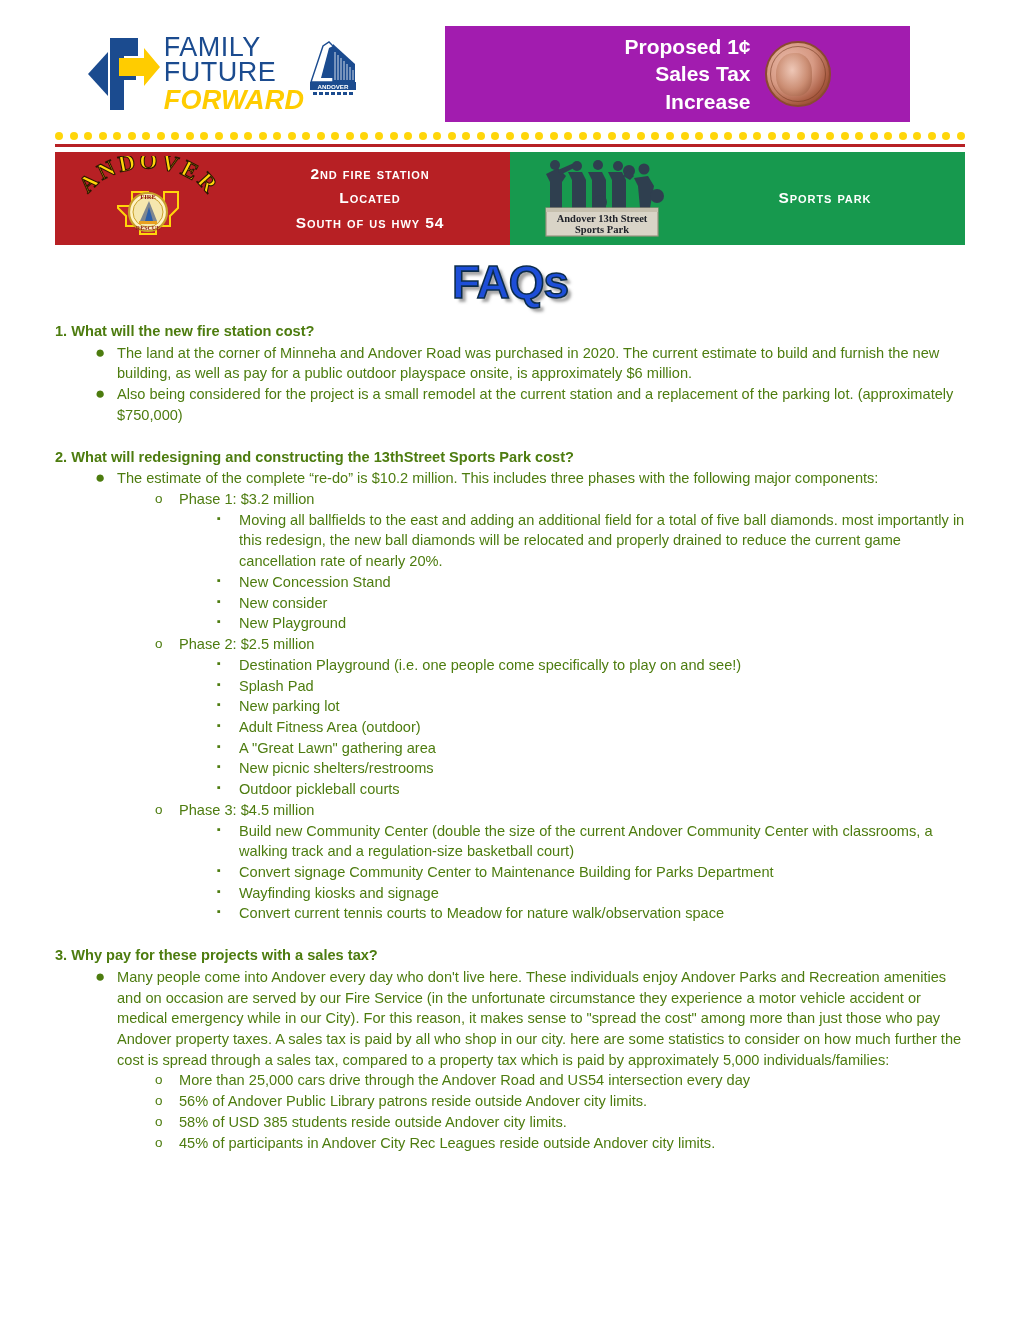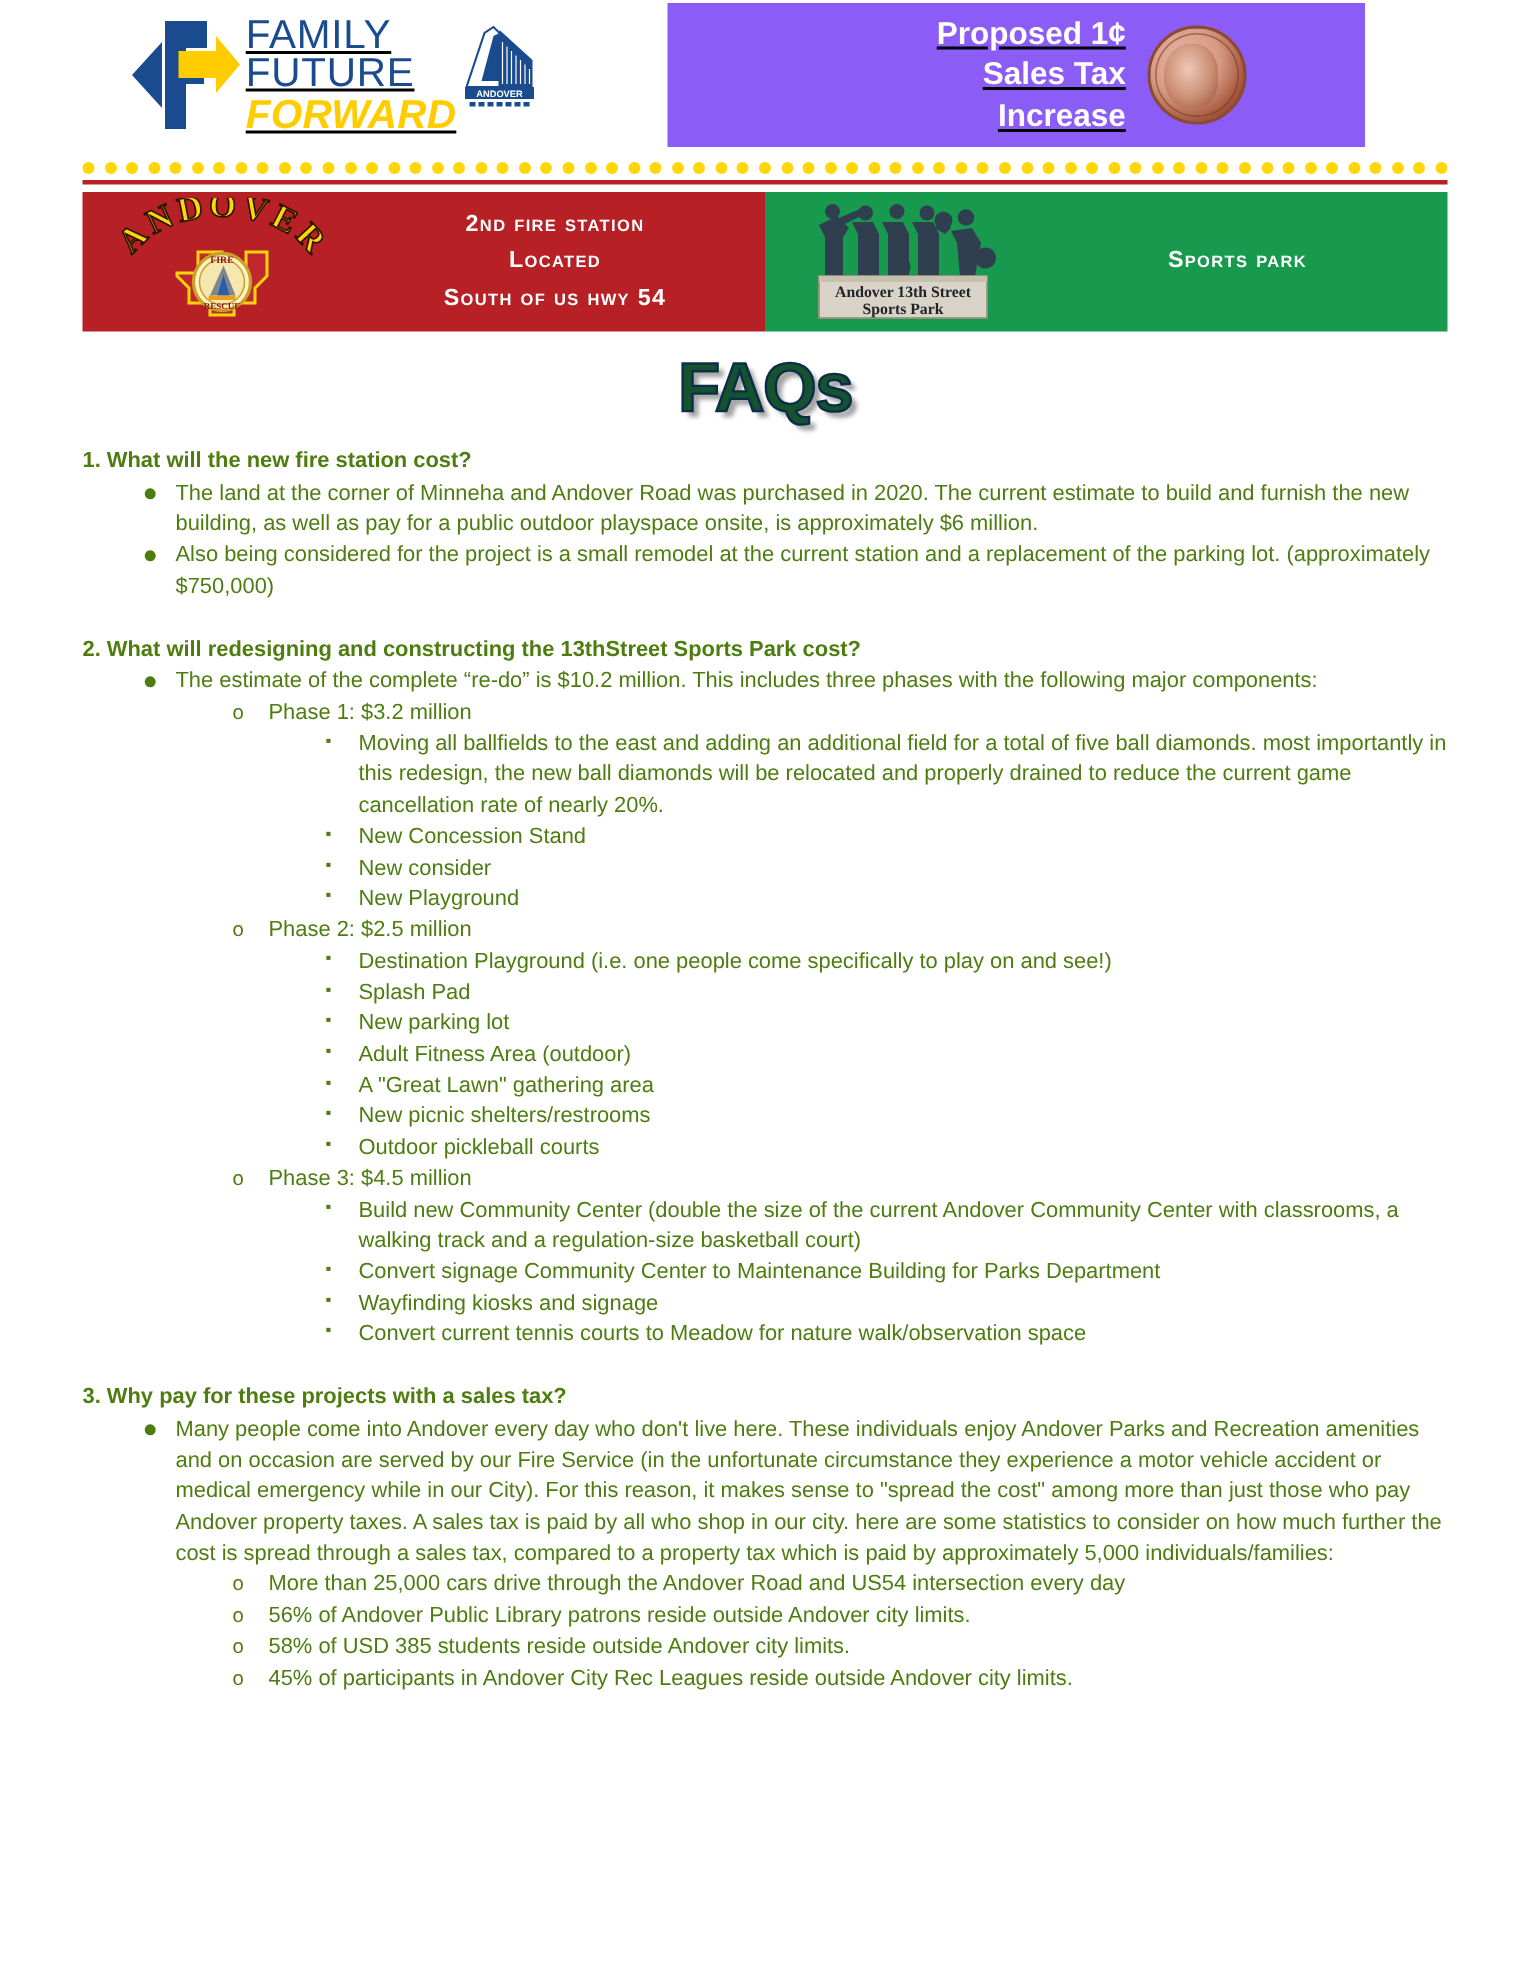--- a/index.html
+++ b/index.html
@@ -20,21 +20,21 @@
     height: 1320px;
     position: relative;
     background: #ffffff;
   }
 
   
   .header-row1 {
     display: flex;
     align-items: center;
     height: 100px;
-    text-decoration: underline;
+    padding-top: 24px;
   }
   .logo-wrap {
     width: 445px;
     display: flex;
     justify-content: center;
     align-items: center;
   }
   .fff-logo {
     display: flex;
     align-items: center;
@@ -76,21 +76,21 @@
     position: relative;
     width: 52px;
     height: 58px;
     margin-left: 3px;
     margin-top: 3px;
   }
   .andover-badge svg { display:block; }
 
   
   .tax-banner {
-    background: #8b5cf6;
+    background: #a21caf;
     width: 465px;
     height: 96px;
     margin-left: 0;
     display: flex;
     align-items: center;
     justify-content: center;
     box-sizing: border-box;
     padding-left: 100px;
   }
   .tax-text {
@@ -202,21 +202,21 @@
   .faq-title-wrap {
     text-align: center;
     margin-top: 14px;
     height: 56px;
   }
   .faq-title {
     display: inline-block;
     font-family: "Liberation Sans", sans-serif;
     font-weight: bold;
     font-size: 46px;
-    color: #14532d;
+    color: #1d4ed8;
     letter-spacing: -1px;
     -webkit-text-stroke: 1.6px #0c2c4a;
     text-shadow: 4px 4px 3px rgba(90,90,90,0.55);
     line-height: 1;
   }
 
   
   .content {
     margin: 6px 55px 0 55px;
     font-family: "Liberation Sans", sans-serif;

